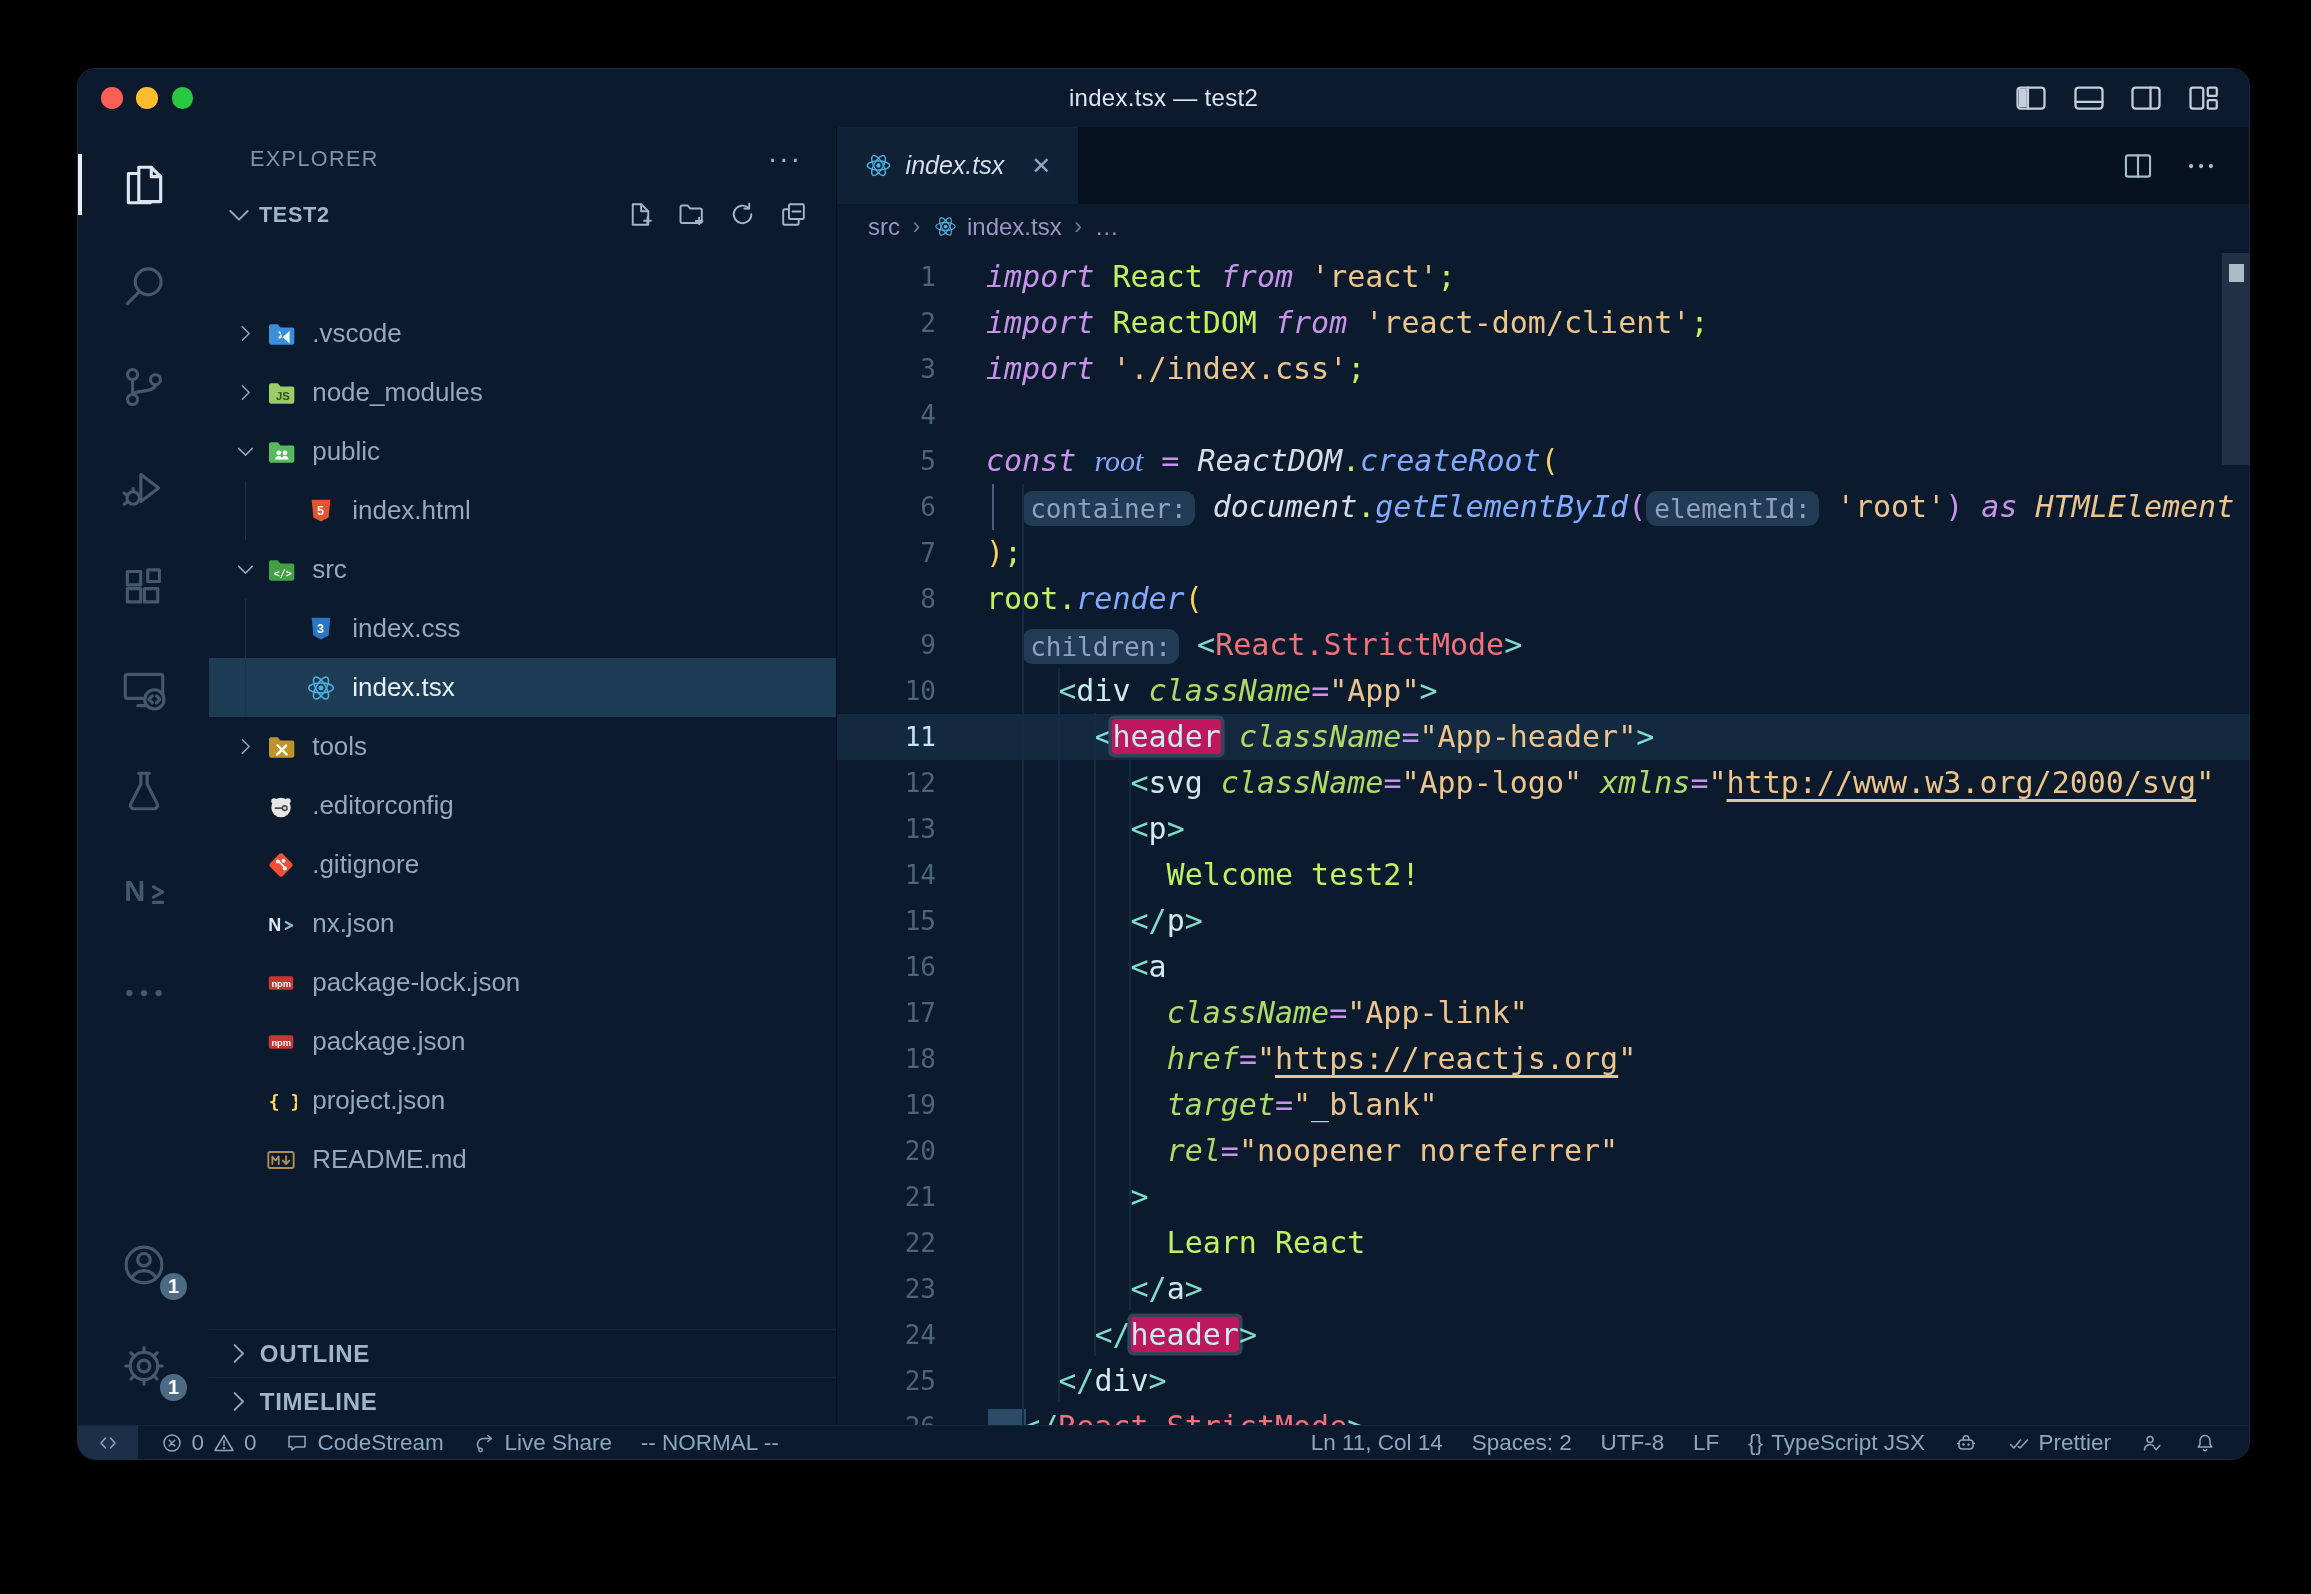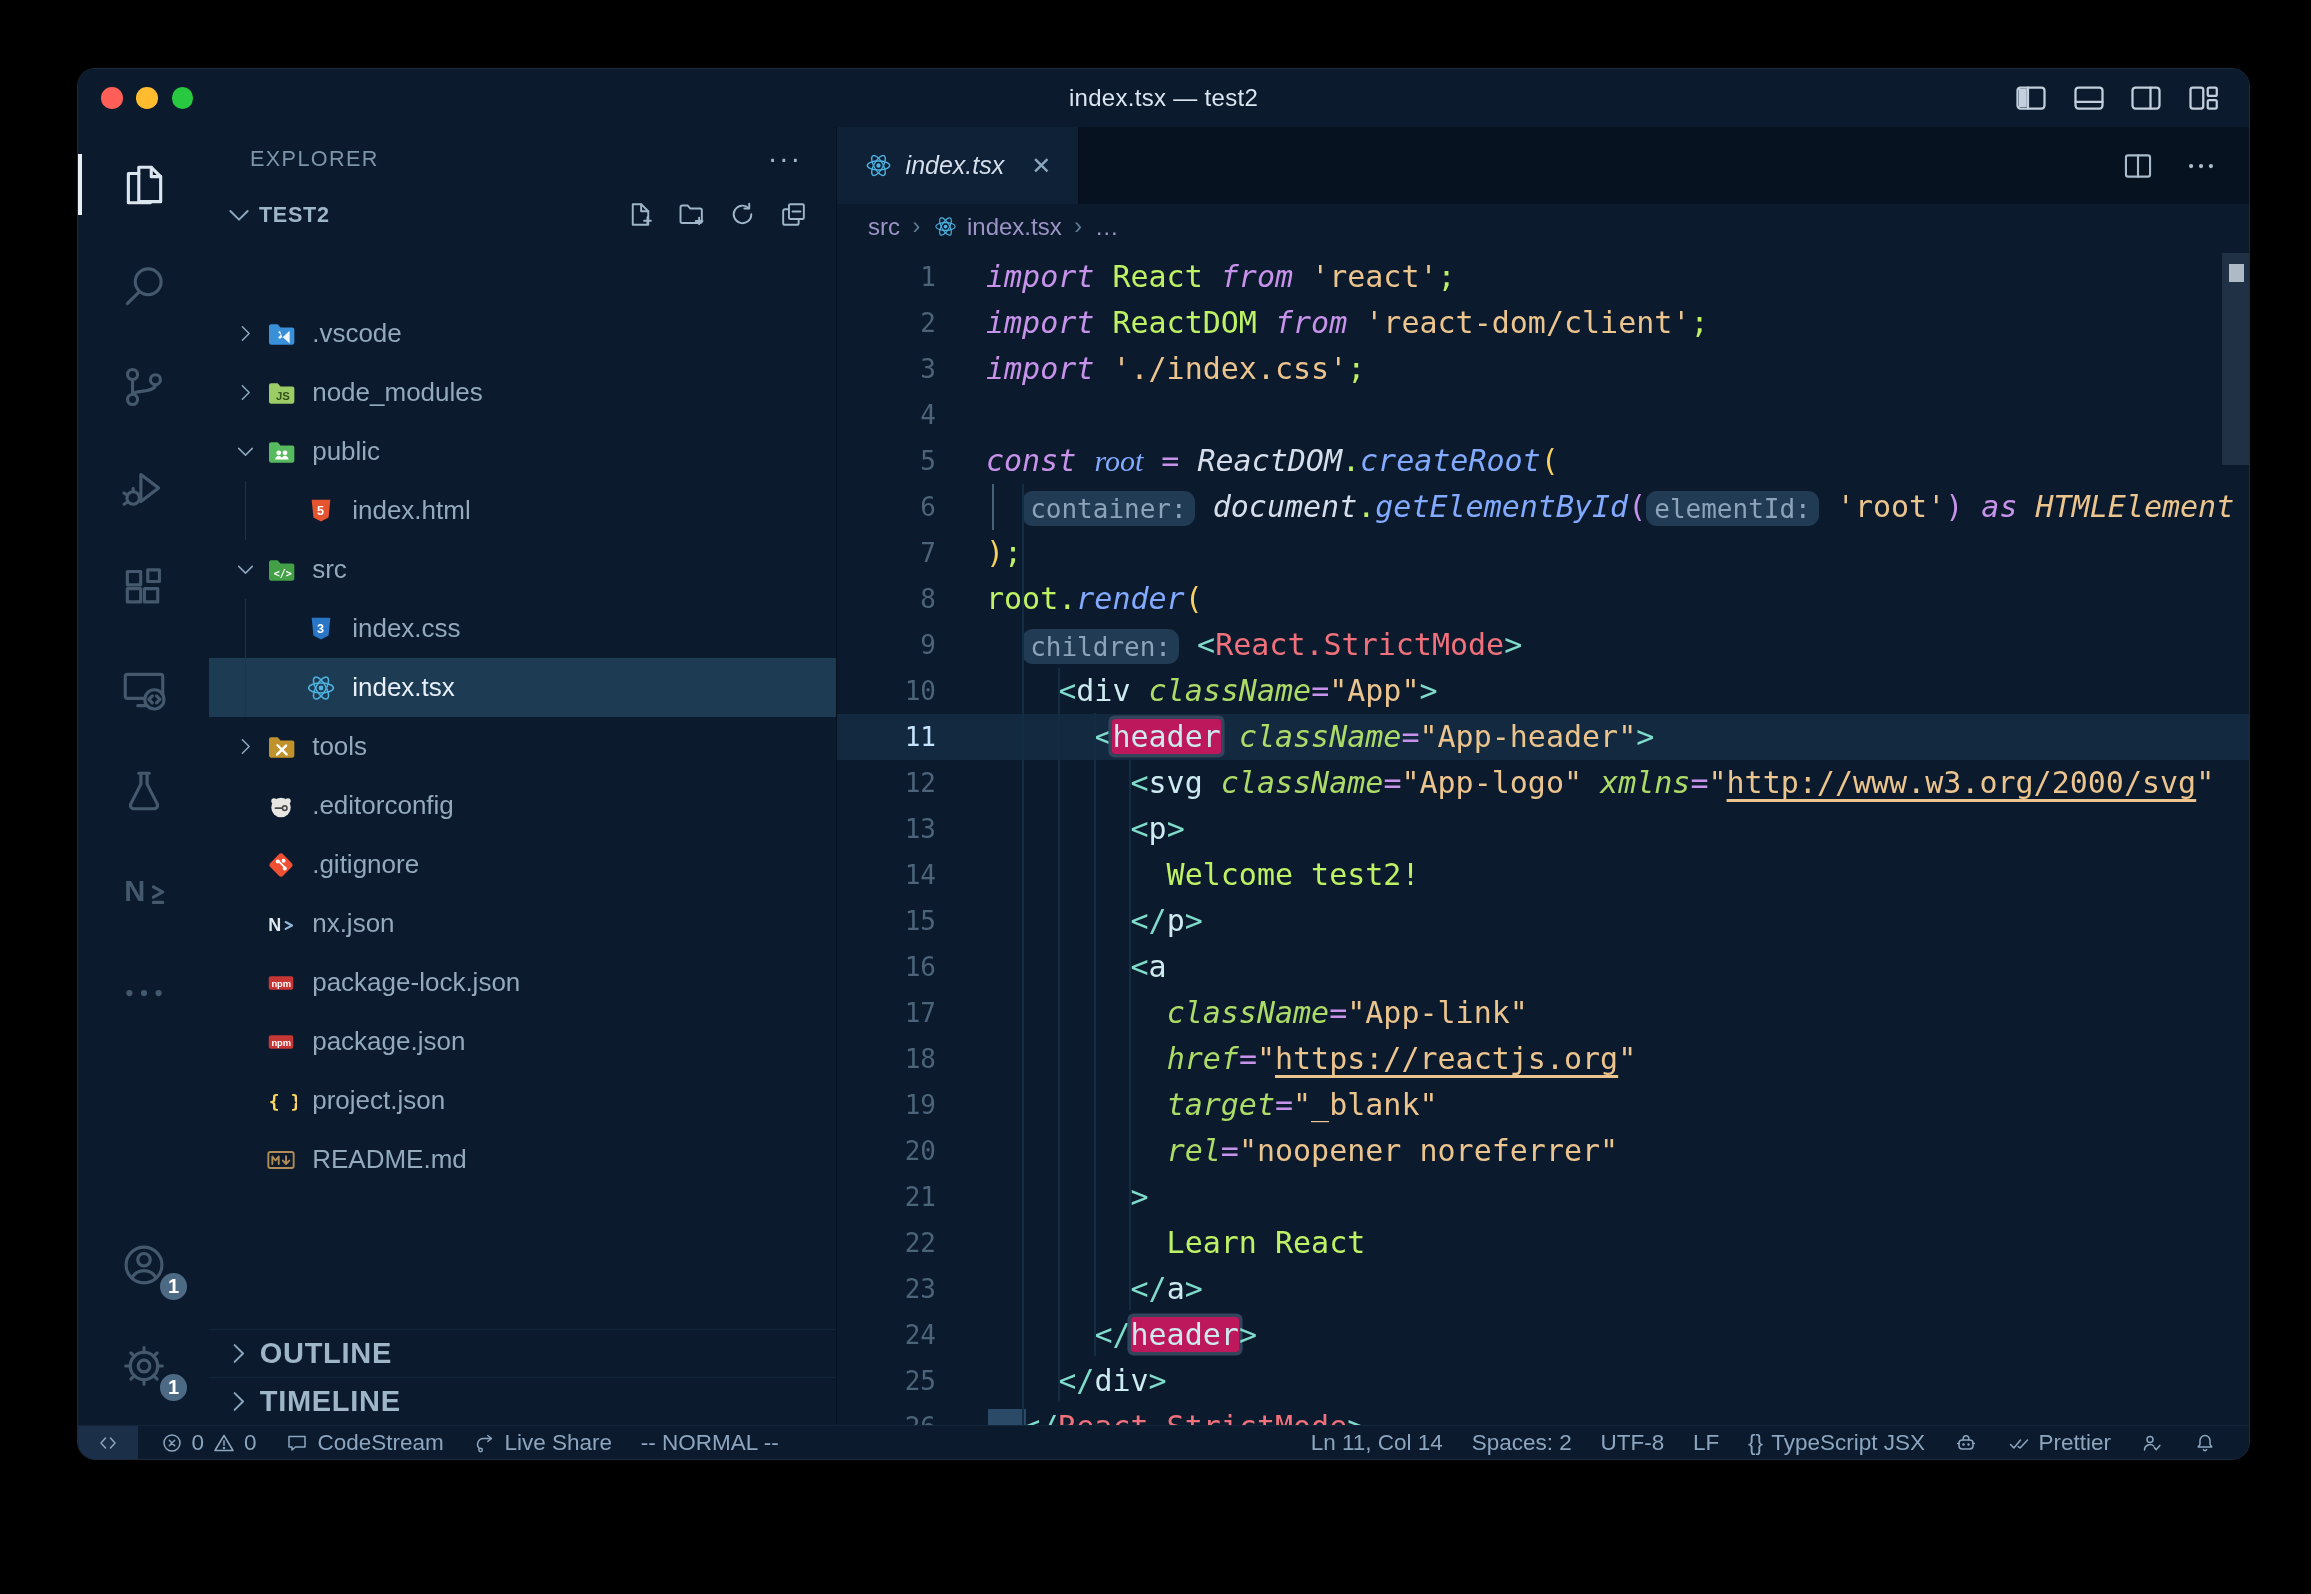--- a/index.html
+++ b/index.html
@@ -52,21 +52,21 @@
   .tree-row .slot svg { width:25px; height:25px; }
   .tree-row .ticon { width:40px; height:36px; flex:0 0 40px; display:flex; align-items:center; }
   .tree-row .ticon svg { width:32px; height:32px; }
   .tree-row .tlabel { margin-left:7.2px; white-space:nowrap; }
   .tree-row.lvl1::before { content:''; position:absolute; left:36px; top:0; bottom:0; width:0.9px; background:#1a3550; }
 
   .sb-panels { position:absolute; left:0; right:0; bottom:0; }
   .sb-panel-row { height:48px; display:flex; align-items:center; padding-left:14.4px; border-top:0.9px solid #11253b; color:#9fb6c9; }
   .sb-panel-row .chev { width:31px; height:31px; color:#8ba7bf; }
   .sb-panel-row .chev svg { width:100%; height:100%; }
-  .sb-panel-label { font-size:29px; font-weight:bold; letter-spacing:0.7px; margin-left:5.4px; }
+  .sb-panel-label { font-size:24px; font-weight:bold; letter-spacing:0.7px; margin-left:5.4px; }
 
   
   .editor-group { flex:1; display:flex; flex-direction:column; min-width:0; background:#0b1a2c; position:relative; }
   .tabbar { height:77px; flex:0 0 77px; background:#071220; display:flex; align-items:stretch; }
   .tab { display:flex; align-items:center; padding:0 27px; background:#0e2137; border-right:0.9px solid #050e1a; }
   .tab .ticon { width:29px; height:29px; margin-right:12.6px; }
   .tab .ticon svg { width:100%; height:100%; }
   .tab-label { color:#d6deeb; font-size:25px; font-style:italic; }
   .tab-close { color:#8ba7bf; font-size:24px; margin-left:27px; }
   .editor-actions { margin-left:auto; display:flex; align-items:center; gap:29px; padding-right:31px; color:#a9bccd; }

